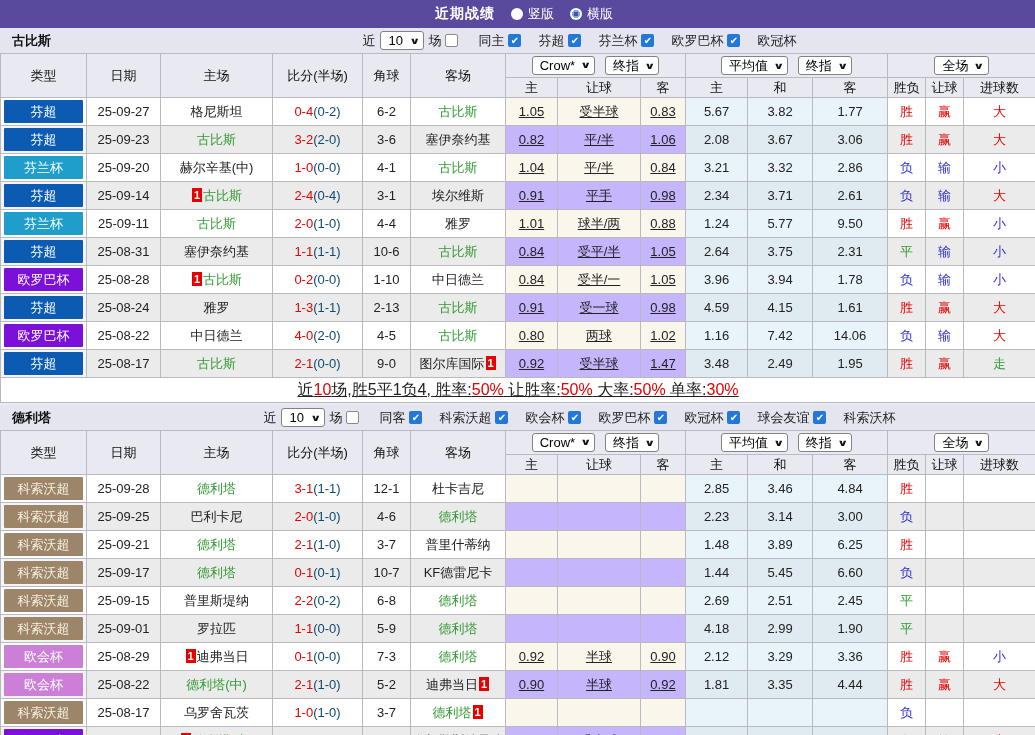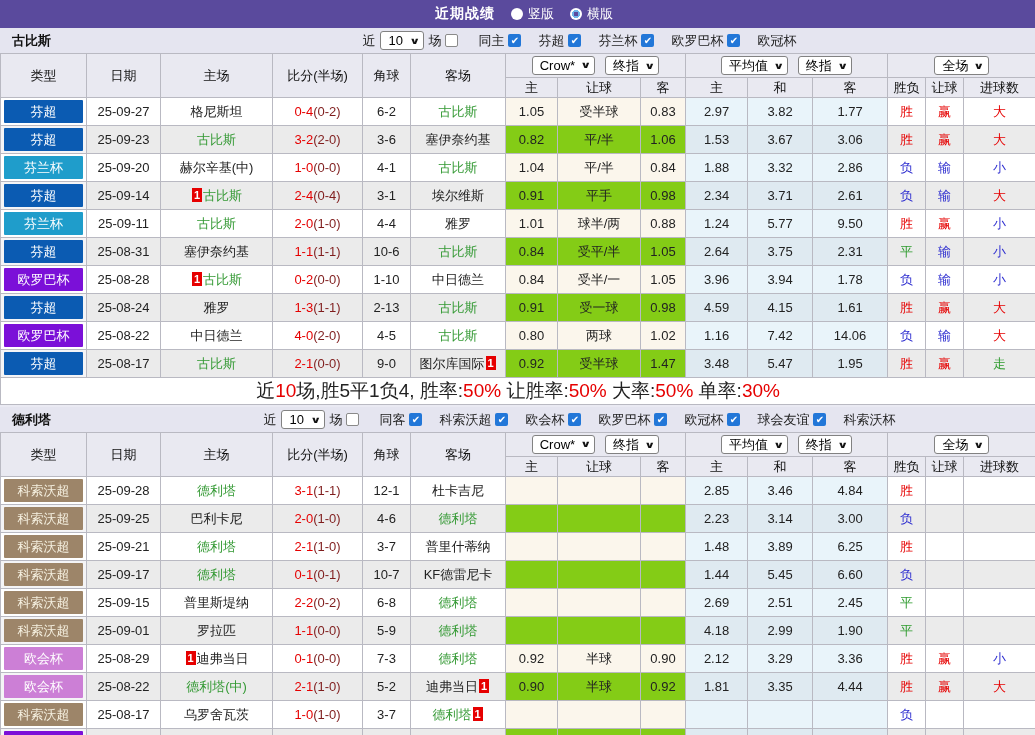--- a/index.html
+++ b/index.html
@@ -60,41 +60,41 @@
   th, td {
     border:1px solid #b9b9c2; text-align:center; padding:0;
     overflow:hidden; white-space:nowrap;
   }
   thead th { background:#e9e9f1; font-weight:normal; color:#111; }
   thead tr.hrow1 th { height:23px; }
   thead tr.hrow2 th { height:19px; }
   .sel-group span.select { margin:0 3px; }
   tbody td { height:25px; background:#fff; }
   tr.alt td { background:#ebebeb; }
-  td.c-odd { background:#fbf6ec; }
-  tr.alt td.c-odd { background:#84cc16; }
+  td.c-odd { background:#fbf6ec;text-decoration:underline; }
+  tr.alt td.c-odd { background:#c4b5fd; }
   td.c-avg { background:#e9f4fa; }
   tr.alt td.c-avg { background:#dfeaf1; }
   td.c-type { padding:1px 3px; background:#fff; }
   tr.alt td.c-type { background:#f4f4f6; }
   .badge { height:23px; line-height:23px; font-size:13px; border-radius:1px; }
 
   .score-full { color:#e60000; }
-  .score-half { color:#7f1d1d; }
+  .score-half { color:#0c4a6e; }
   .main-team { color:#339933; }
   .card {
     display:inline-block; background:#e60000; color:#fff;
     width:10px; height:14px; line-height:14px; font-size:11px; font-weight:bold;
     margin:0 1px; vertical-align:1px; text-align:center;
   }
   .res-r { color:#e60000; }
   .res-b { color:#2f2fd0; }
   .res-g { color:#2e9b2e; }
 
-  tfoot td { height:24px; background:#fff; font-size:19px; color:#222; }
+  tfoot td { height:24px; background:#fff; font-size:16px; color:#222;text-decoration:underline; }
   .sum-red { color:#e60000; }
 </style>
 </head>
 <body>
 
 <div class="page">
 
   <div class="title-bar">
     <span class="title">近期战绩</span>
     <span class="radio-opt">
@@ -212,59 +212,59 @@
               <div class="badge" style="background:#0b5bb2;color:#ffffff">芬超</div>
             </td>
             <td>25-09-27</td>
             <td><span>格尼斯坦</span></td>
             <td><span class="score-full">0-4</span><span class="score-half">(0-2)</span></td>
             <td>6-2</td>
             <td><span class="main-team">古比斯</span></td>
             <td class="c-odd">1.05</td>
             <td class="c-odd">受半球</td>
             <td class="c-odd">0.83</td>
-            <td class="c-avg">2.97</td>
+            <td class="c-avg">5.67</td>
             <td class="c-avg">3.82</td>
             <td class="c-avg">1.77</td>
             <td><span class="res-r">胜</span></td>
             <td><span class="res-r">赢</span></td>
             <td><span class="res-r">大</span></td>
           </tr>
           <tr class="alt">
             <td class="c-type">
               <div class="badge" style="background:#0b5bb2;color:#ffffff">芬超</div>
             </td>
             <td>25-09-23</td>
             <td><span class="main-team">古比斯</span></td>
             <td><span class="score-full">3-2</span><span class="score-half">(2-0)</span></td>
             <td>3-6</td>
             <td><span>塞伊奈约基</span></td>
             <td class="c-odd">0.82</td>
             <td class="c-odd">平/半</td>
             <td class="c-odd">1.06</td>
-            <td class="c-avg">1.53</td>
+            <td class="c-avg">2.08</td>
             <td class="c-avg">3.67</td>
             <td class="c-avg">3.06</td>
             <td><span class="res-r">胜</span></td>
             <td><span class="res-r">赢</span></td>
             <td><span class="res-r">大</span></td>
           </tr>
           <tr>
             <td class="c-type">
               <div class="badge" style="background:#1f9dcb;color:#ffffff">芬兰杯</div>
             </td>
             <td>25-09-20</td>
             <td><span>赫尔辛基(中)</span></td>
             <td><span class="score-full">1-0</span><span class="score-half">(0-0)</span></td>
             <td>4-1</td>
             <td><span class="main-team">古比斯</span></td>
             <td class="c-odd">1.04</td>
             <td class="c-odd">平/半</td>
             <td class="c-odd">0.84</td>
-            <td class="c-avg">1.88</td>
+            <td class="c-avg">3.21</td>
             <td class="c-avg">3.32</td>
             <td class="c-avg">2.86</td>
             <td><span class="res-b">负</span></td>
             <td><span class="res-b">输</span></td>
             <td><span class="res-b">小</span></td>
           </tr>
           <tr class="alt">
             <td class="c-type">
               <div class="badge" style="background:#0b5bb2;color:#ffffff">芬超</div>
             </td>
@@ -384,21 +384,21 @@
             </td>
             <td>25-08-17</td>
             <td><span class="main-team">古比斯</span></td>
             <td><span class="score-full">2-1</span><span class="score-half">(0-0)</span></td>
             <td>9-0</td>
             <td><span>图尔库国际</span><span class="card">1</span></td>
             <td class="c-odd">0.92</td>
             <td class="c-odd">受半球</td>
             <td class="c-odd">1.47</td>
             <td class="c-avg">3.48</td>
-            <td class="c-avg">5.47</td>
+            <td class="c-avg">2.49</td>
             <td class="c-avg">1.95</td>
             <td><span class="res-r">胜</span></td>
             <td><span class="res-r">赢</span></td>
             <td><span class="res-g">走</span></td>
           </tr>
         </tbody>
       <tfoot>
         <tr>
             <td colspan="15"><span><span>近</span><span class="sum-red">10</span><span>场,胜5平1负4, 胜率:</span><span class="sum-red">50%</span><span> 让胜率:</span><span class="sum-red">50%</span><span> 大率:</span><span class="sum-red">50%</span><span> 单率:</span><span class="sum-red">30%</span></span></td>
           </tr>

